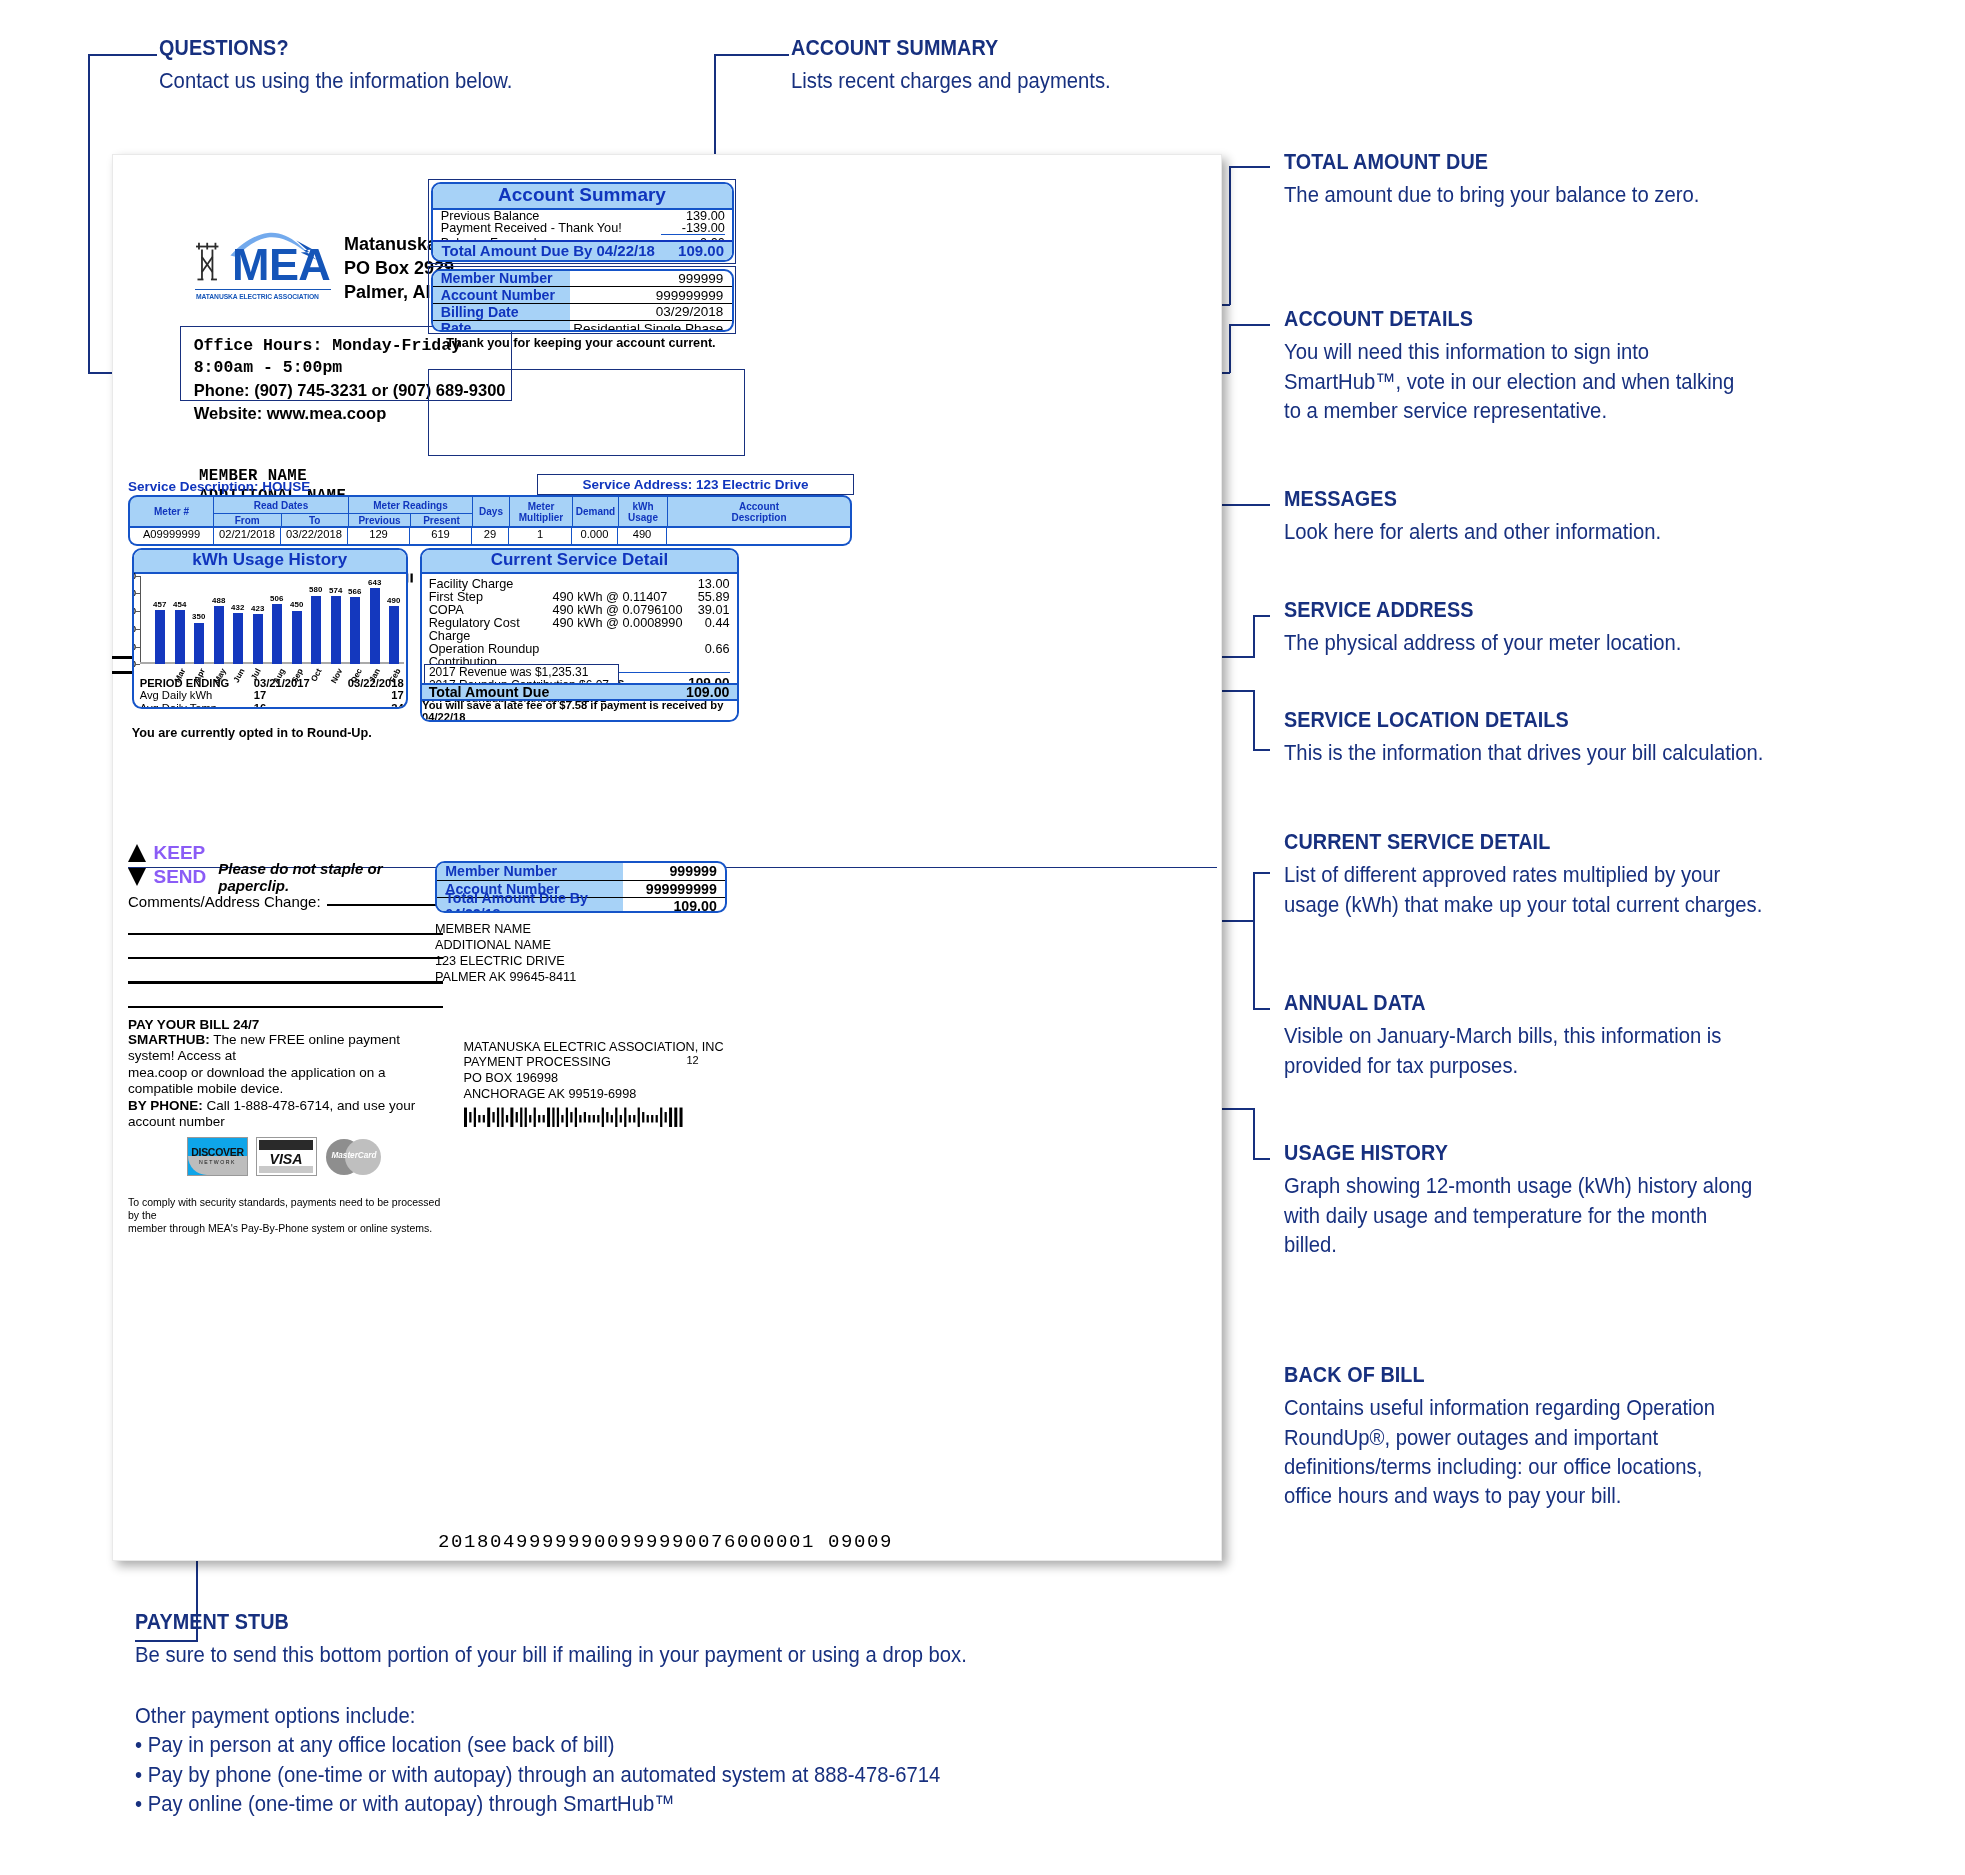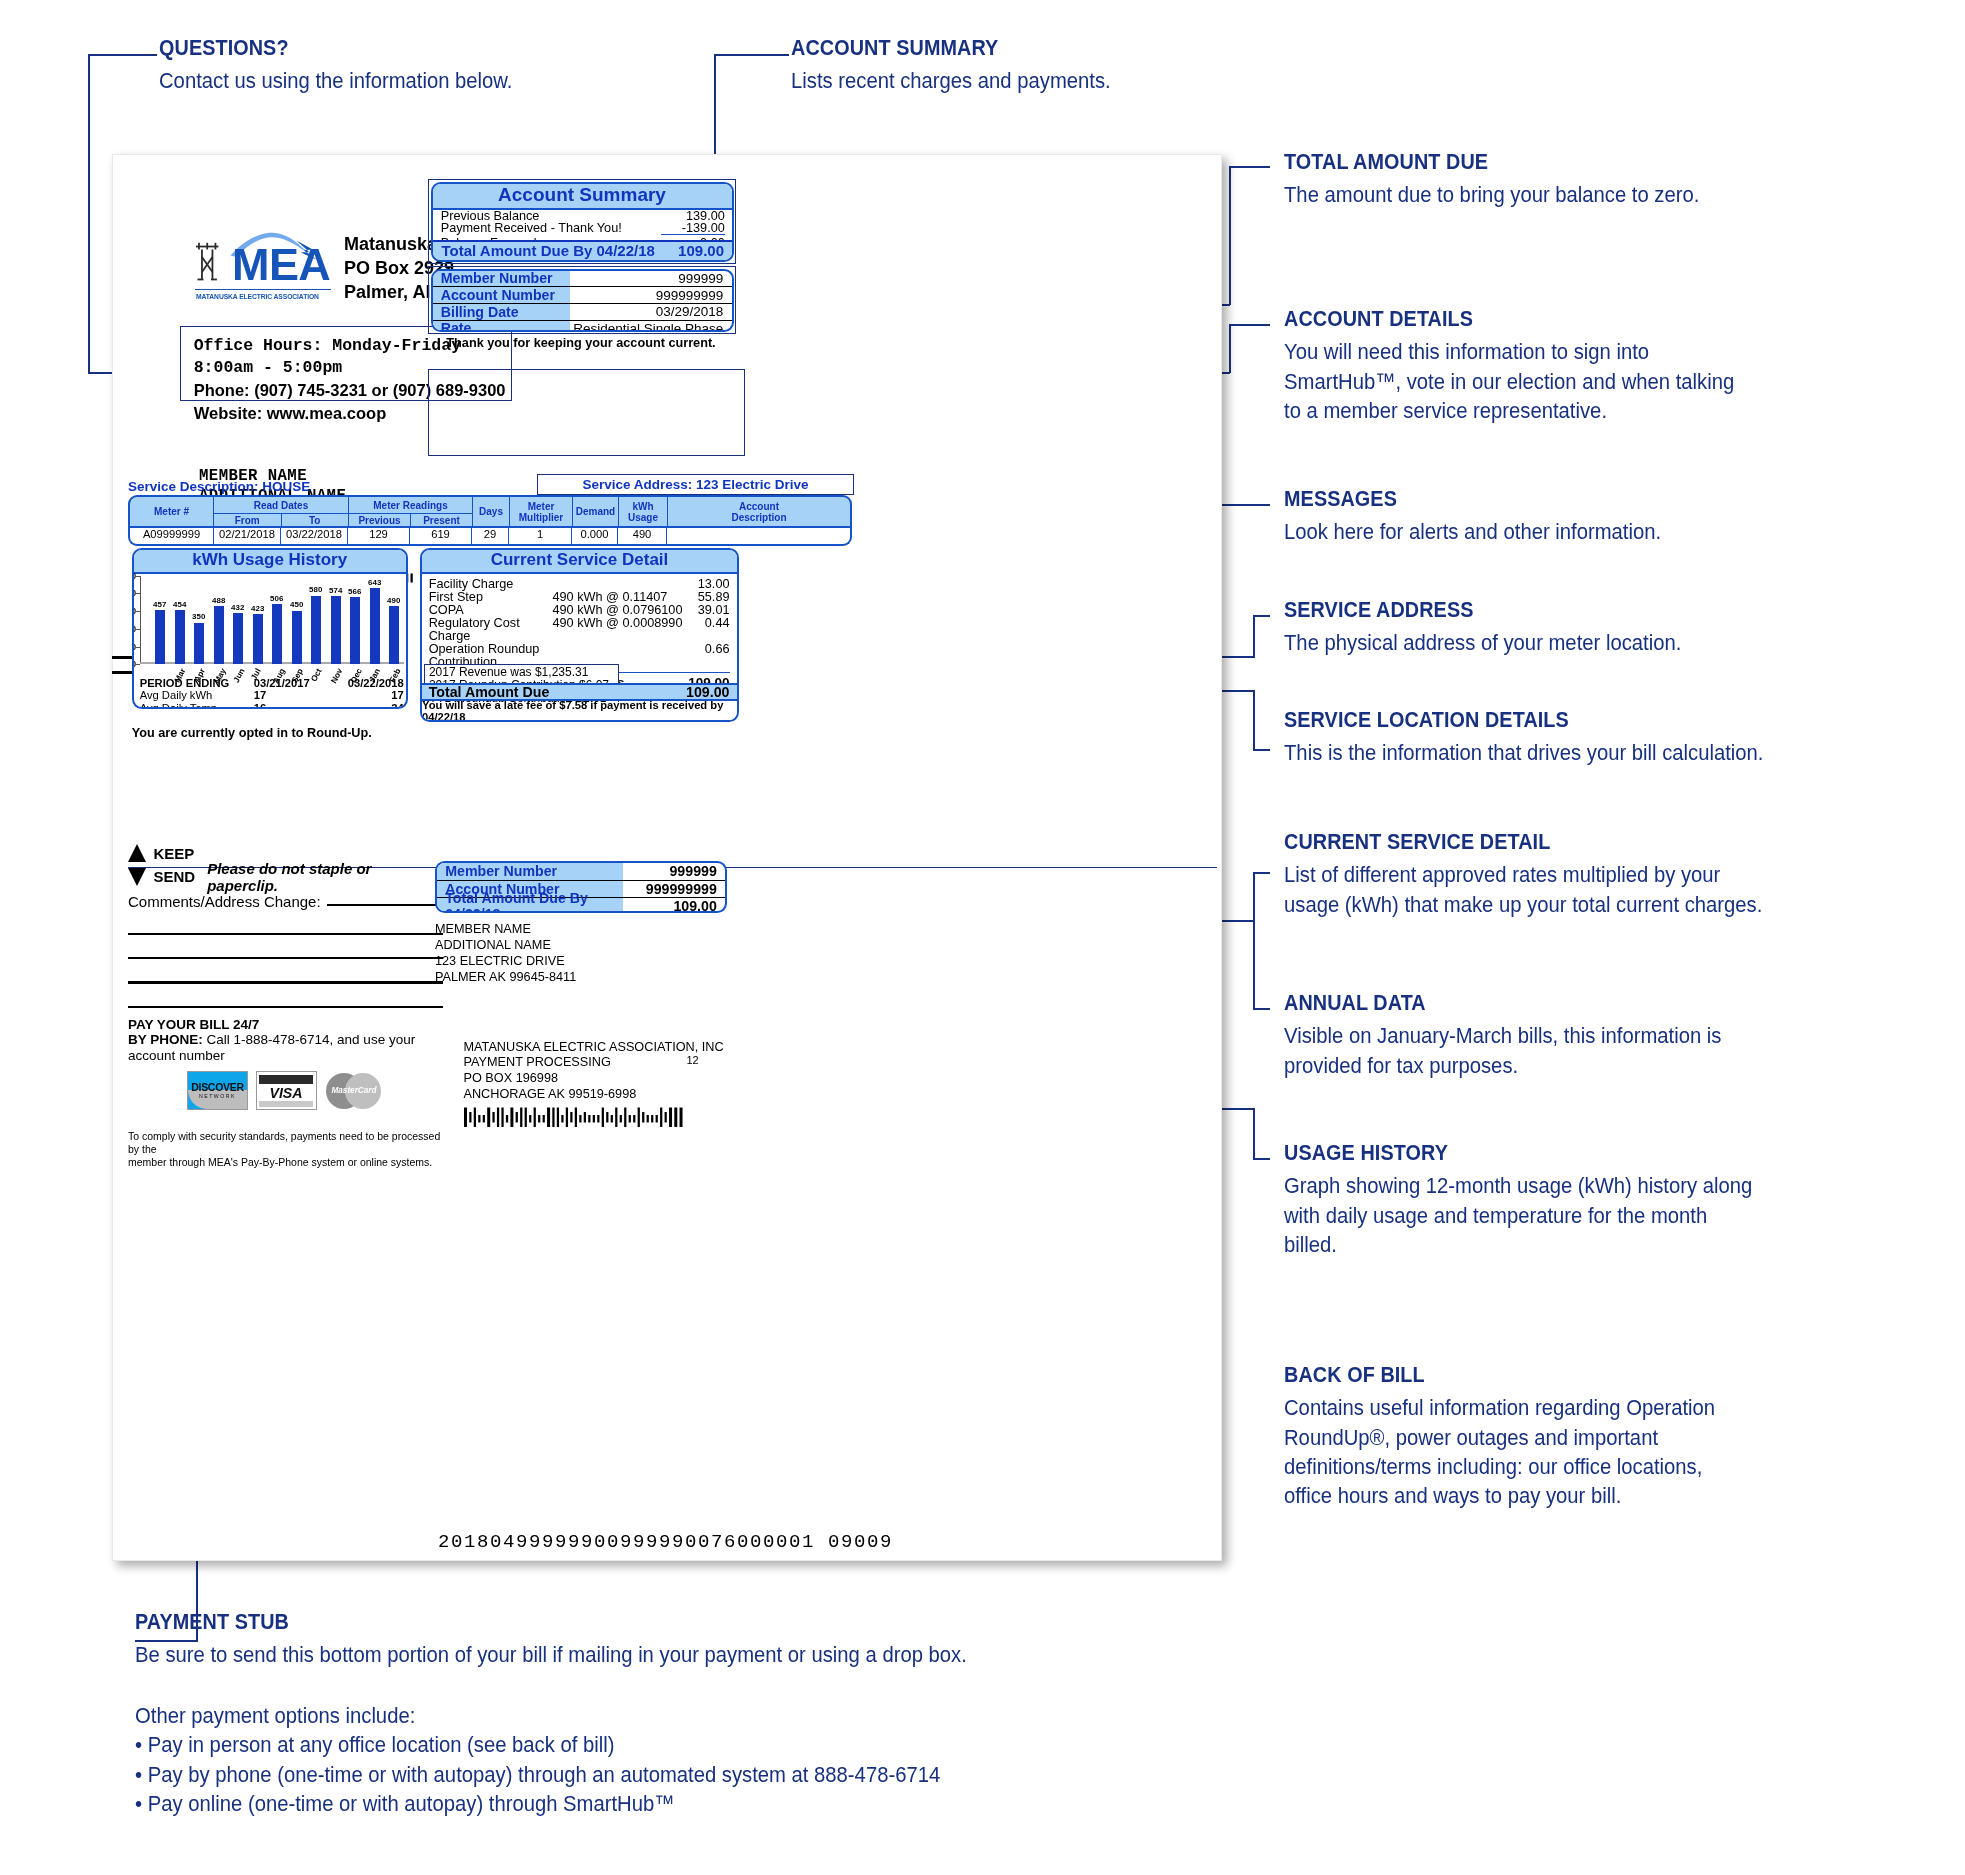--- a/index.html
+++ b/index.html
@@ -154,21 +154,21 @@
            font-size:11.2px;color:#000;background:#fff;border-radius:0 0 7.5px 7.5px;}
 
   
   #stubline{position:absolute;left:0;top:697px;width:100%;height:0.7px;background:#17307f;}
   .tri{width:0;height:0;}
   .tri.up{border-left:9.7px solid transparent;border-right:9.7px solid transparent;
           border-bottom:18px solid #000;}
   .tri.dn{border-left:9.7px solid transparent;border-right:9.7px solid transparent;
           border-top:18px solid #000;}
   #stubL{position:absolute;left:0;top:672px;width:315px;}
-  #stubL .lbl{font-weight:bold;font-size:15px;color:#000000;}
+  #stubL .lbl{font-weight:bold;font-size:19px;color:#8b5cf6;}
   .wline{height:2.2px;background:#000;}
   #paytitle{font-weight:bold;font-size:13.5px;color:#000;}
   .payp{font-size:13.5px;color:#000;line-height:1.22;}
   .payp b{font-weight:bold;}
   #cards{display:flex;gap:7.5px;justify-content:center;margin-top:6.7px;}
   .card{border:0.7px solid #999;box-sizing:border-box;position:relative;}
   #seccopy{font-size:10.5px;color:#000;line-height:1.25;margin-top:19.5px;}
 
   #stubR{position:absolute;left:307px;top:691px;width:300px;}
   #sbox{width:292px;height:52px;}
@@ -671,20 +671,24 @@
       <span style="font-size:15px;color:#000;">Comments/Address Change:</span>
       <div class="wline" style="flex:1;margin-bottom:3.7px;"></div>
     </div>
     <div class="wline" style="margin-top:23px;"></div>
     <div class="wline" style="margin-top:22px;"></div>
     <div class="wline" style="margin-top:22px;"></div>
     <div class="wline" style="margin-top:22px;"></div>
 
     <div id="paytitle" style="margin-top:9px;">PAY YOUR BILL 24/7</div>
     <div class="payp">
+      <b>SMARTHUB:</b><span> The new FREE online payment system!  Access at</span>
+      <div>mea.coop or download the application on a compatible mobile device.</div>
+    </div>
+    <div class="payp">
       <b>BY PHONE:</b><span>  Call 1-888-478-6714, and use your account number</span>
     </div>
 
     <div id="cards">
       <div class="card" style="width:61px;height:39px;background:#0ea5e9;">
         <div style="position:absolute;left:0;bottom:0;width:100%;height:19.5px;background:#bdbdbd;border-radius:0 0 0 19.5px;"></div>
         <div style="position:absolute;left:0;top:8.2px;width:100%;text-align:center;font-weight:bold;font-size:10.5px;color:#111;letter-spacing:-0.3px;">DISCOVER</div>
         <div style="position:absolute;left:0;top:21px;width:100%;text-align:center;font-size:5.2px;color:#111;letter-spacing:1.5px;">NETWORK</div>
       </div>
       <div class="card" style="width:61px;height:39px;background:#fff;">

